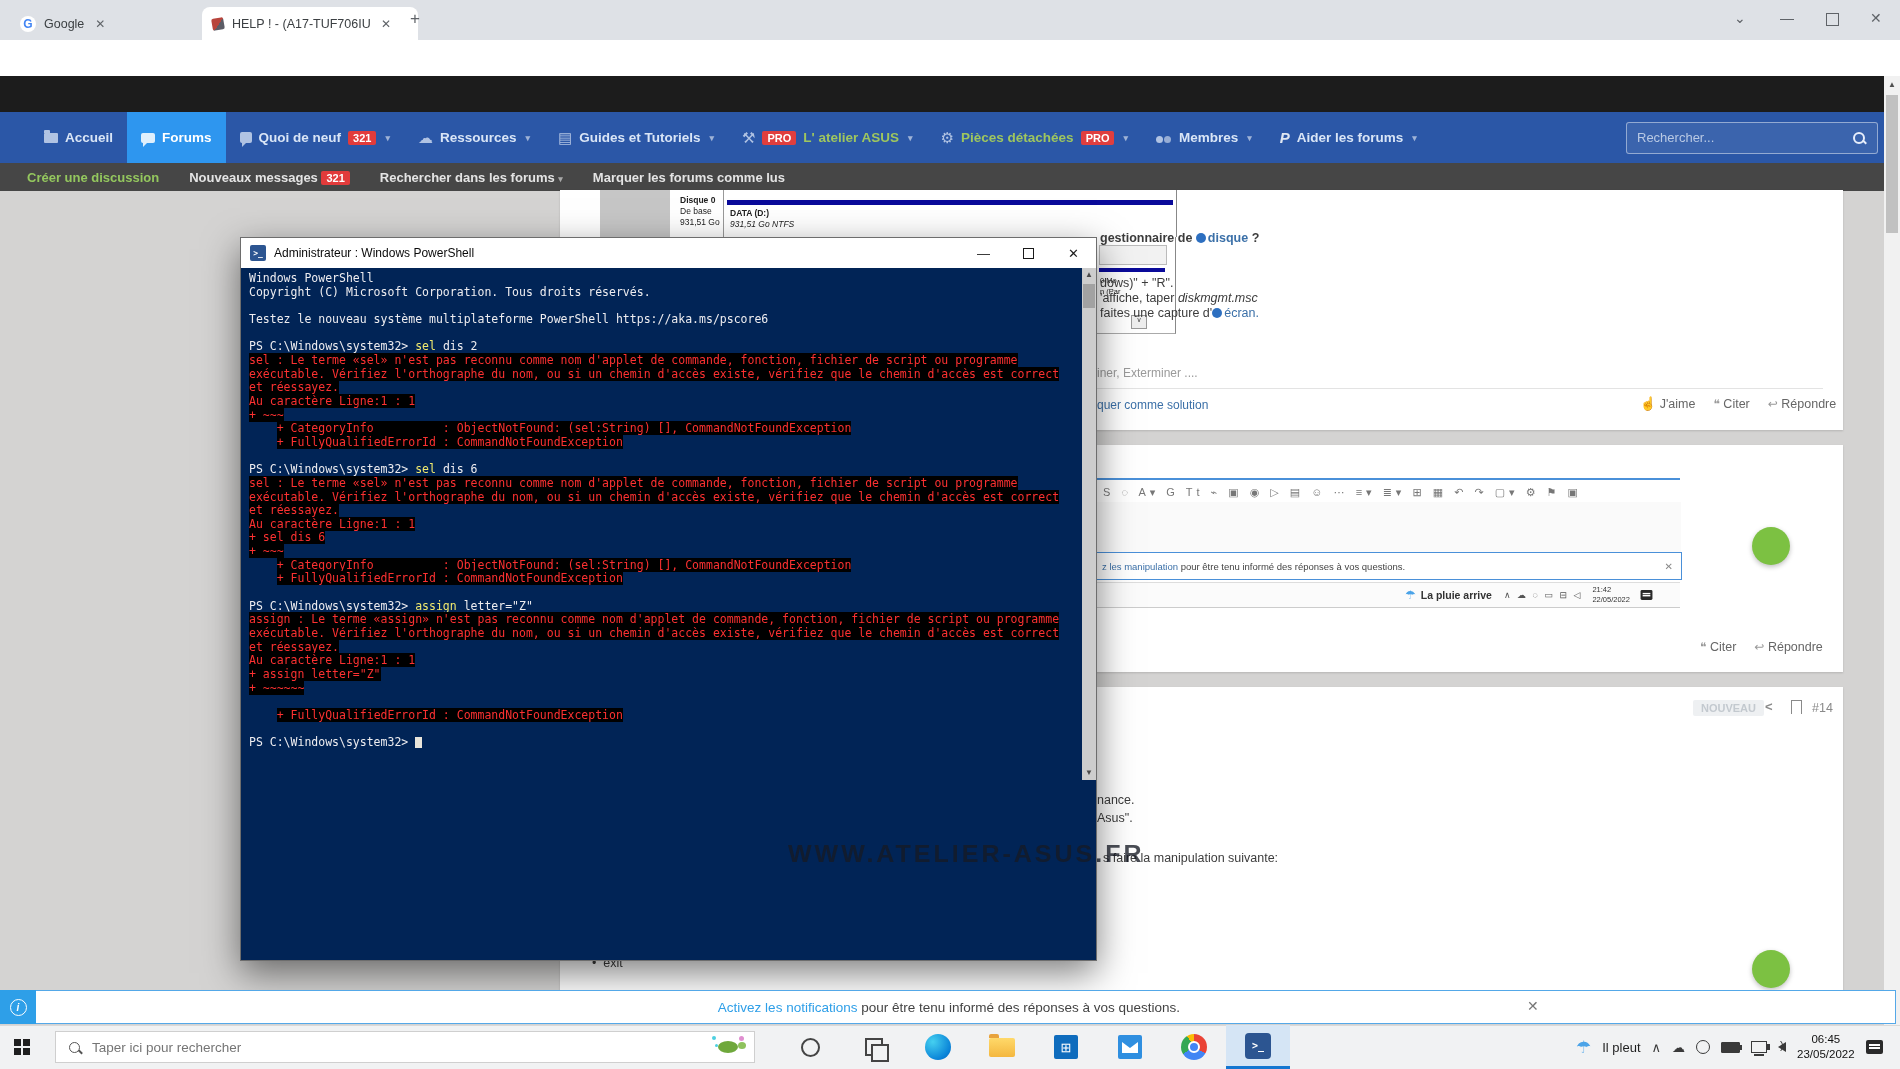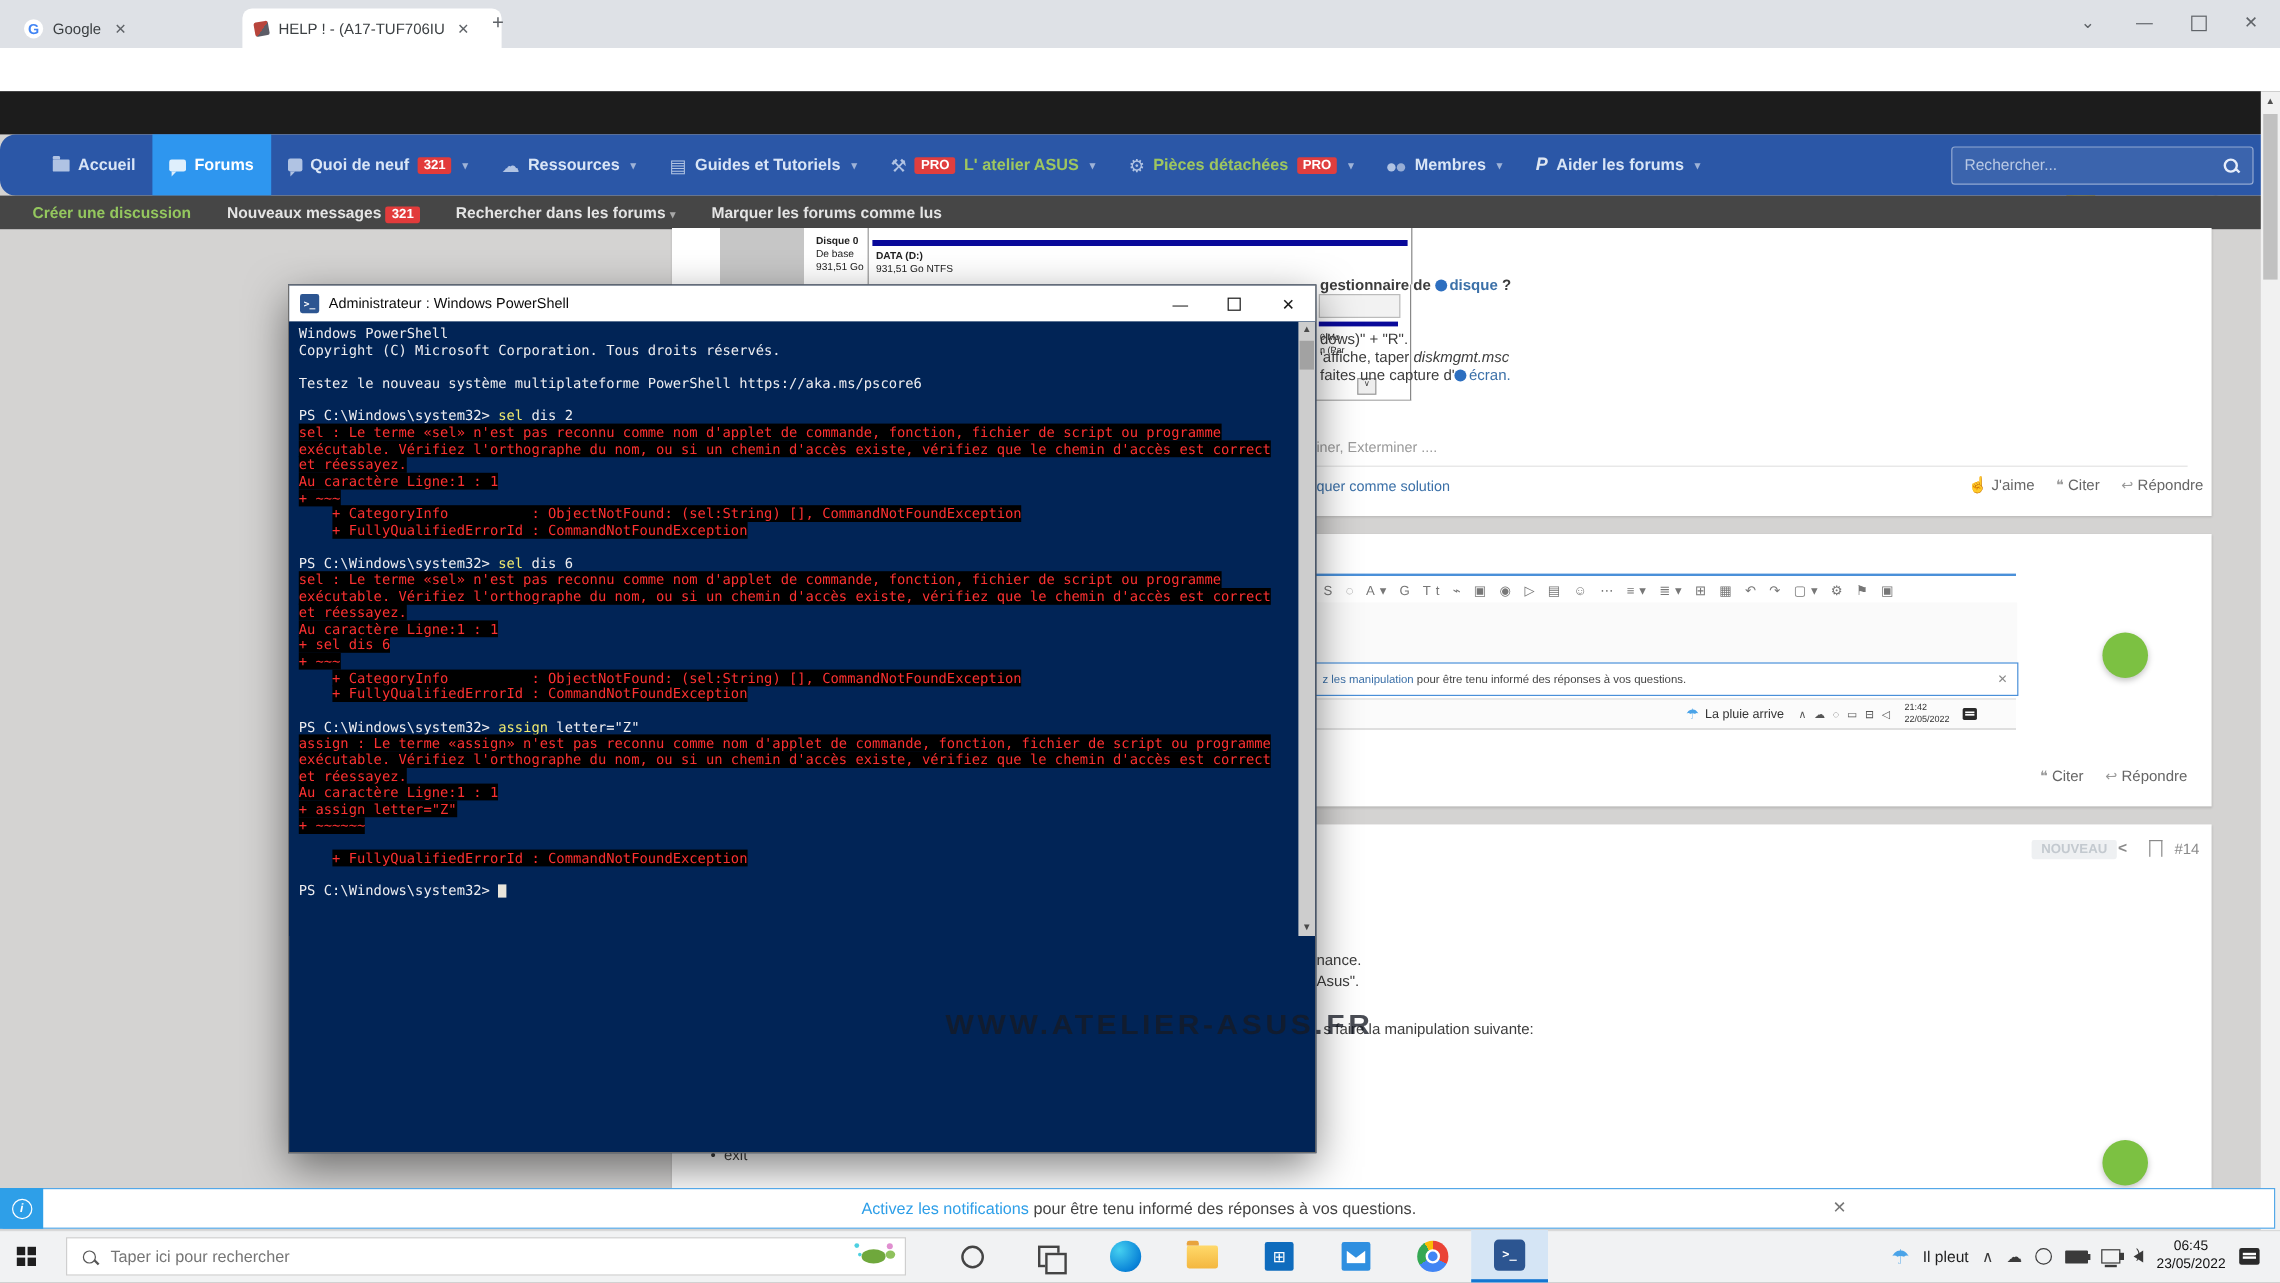--- a/index.html
+++ b/index.html
@@ -34,21 +34,21 @@
   .bravatar{top:45px;width:24px;height:24px;border-radius:50%;background:radial-gradient(circle at 35% 35%,#d9a96b,#6b86a8 70%,#3c506b);}
   
   #fheader{left:0;top:76px;width:1900px;height:36px;background:#1c1c1c;}
   .favatar{left:1722px;top:82px;width:24px;height:24px;border-radius:4px;background:radial-gradient(circle at 50% 40%,#ffe24a,#e8b50f 75%);}
   #uname{left:1753px;top:88px;color:#cfcfcf;font-size:13px;}
   .envelope{left:1800px;top:89px;width:17px;height:12px;border:1.6px solid #9a9a9a;border-radius:1px;}
   .envelope:before{content:"";position:absolute;left:0;top:0;border-left:7px solid transparent;border-right:7px solid transparent;border-top:6px solid #9a9a9a;}
   .bell{left:1840px;top:87px;width:13px;height:11px;background:#9a9a9a;border-radius:7px 7px 1px 1px;}
   .bell:after{content:"";position:absolute;left:4px;bottom:-4px;width:5px;height:3px;background:#9a9a9a;border-radius:50%;}
   
-  #bluenav{left:0;top:112px;width:1900px;height:51px;background:#2b57a7;display:flex;align-items:stretch;padding-left:30px;box-sizing:border-box;border-radius:13px;}
+  #bluenav{left:0;top:112px;width:1900px;height:51px;background:#2b57a7;display:flex;align-items:stretch;padding-left:30px;box-sizing:border-box;}
   .nitem{display:flex;align-items:center;gap:7px;padding:0 14px;color:#d9e5f6;font-weight:bold;font-size:13.5px;white-space:nowrap;}
   .nitem.active{background:#2e96ef;color:#fff;}
   .nitem .caret{font-size:9px;color:rgba(255,255,255,.55);margin-left:2px;}
   .nitem.green{color:#9ec65f;}
   .probadge{background:#e03e3e;color:#fff;font-size:11px;font-weight:bold;padding:1px 5px;border-radius:2px;}
   .redbadge{background:#e23b3b;color:#fff;font-size:11px;font-weight:bold;padding:1px 5px;border-radius:2px;}
   .ic{opacity:.85;}
   .ic-folder{width:14px;height:10px;background:#c8d6ee;border-radius:1px;position:relative;}
   .ic-folder:before{content:"";position:absolute;top:-3px;left:0;width:6px;height:3px;background:#c8d6ee;border-radius:1px 1px 0 0;}
   .ic-chat{width:14px;height:10px;background:#fff;border-radius:2px;position:relative;}
@@ -288,21 +288,21 @@
 
   
   <div class="abs" style="left:600px;top:190px;width:70px;height:47px;background:#c6c6c6;"></div>
   <div class="abs" style="left:674px;top:190px;width:502px;height:47px;background:#fff;border-right:1px solid #888;">
     <span class="abs tiny" style="left:6px;top:5px;font-weight:bold;">Disque 0</span>
     <span class="abs tiny" style="left:6px;top:16px;">De base</span>
     <span class="abs tiny" style="left:6px;top:27px;">931,51 Go</span>
     <span class="abs vline" style="left:49px;top:0;width:1px;height:47px;"></span>
     <span class="abs" style="left:53px;top:10px;width:446px;height:5px;background:#0a0a9a;"></span>
     <span class="abs tiny" style="left:56px;top:18px;font-weight:bold;">DATA (D:)</span>
-    <span class="abs tiny" style="left:56px;top:29px;">931,51 Go NTFS</span>
+    <span class="abs tiny" style="left:56px;top:29px;font-style:italic;">931,51 Go NTFS</span>
   </div>
   
   <div class="abs" style="left:1095px;top:237px;width:80px;height:96px;background:#fff;border-right:1px solid #888;border-bottom:1px solid #aaa;">
     <span class="abs" style="left:4px;top:8px;width:66px;height:18px;background:#f2f2f2;border:1px solid #bbb;"></span>
     <span class="abs" style="left:4px;top:31px;width:66px;height:4px;background:#0a0a9a;"></span>
     <span class="abs tiny" style="left:5px;top:38px;font-size:7.5px;">0 Mo</span>
     <span class="abs tiny" style="left:5px;top:49px;font-size:7.5px;">n (Par</span>
     <span class="abs" style="left:36px;top:78px;width:14px;height:12px;background:#eee;border:1px solid #999;font-size:7px;text-align:center;color:#444;">∨</span>
   </div>
 
@@ -332,21 +332,21 @@
   </div>
   <div class="abs" style="left:1095px;top:502px;width:585px;height:50px;background:#fafafa;border-left:1px solid #eee;"></div>
   <div class="abs enotif" style="left:1095px;top:552px;width:585px;height:26px;">
     <span style="margin-left:6px;">
       <span class="blulink">z les manipulation</span><span> pour être tenu informé des réponses à vos questions.</span>
     </span>
     <span style="margin-left:auto;margin-right:8px;color:#888;font-size:10px;">✕</span>
   </div>
   <div class="abs etask" style="left:1095px;top:582px;width:585px;height:24px;">
     <span style="margin-left:310px;color:#4aa3e8;font-size:12px;">☂</span>
-    <span style="margin-left:5px;">La pluie arrive</span>
+    <span style="margin-left:5px;font-weight:bold;">La pluie arrive</span>
     <span style="margin-left:12px;color:#555;font-size:9px;letter-spacing:2px;">∧ ☁ ◌ ▭ ⊟ ◁</span>
     <span style="margin-left:10px;font-size:7.5px;line-height:1.3;">
       <span>21:42</span><br><span>22/05/2022</span>
     </span>
     <span class="actionctr" style="margin-left:8px;transform:scale(.7);"></span>
   </div>
   <div class="abs pfooter" style="left:1700px;top:640px;">
     <span><span class="fic">❝</span> <span>Citer</span></span>
     <span><span class="fic">↩</span> <span>Répondre</span></span>
   </div>

